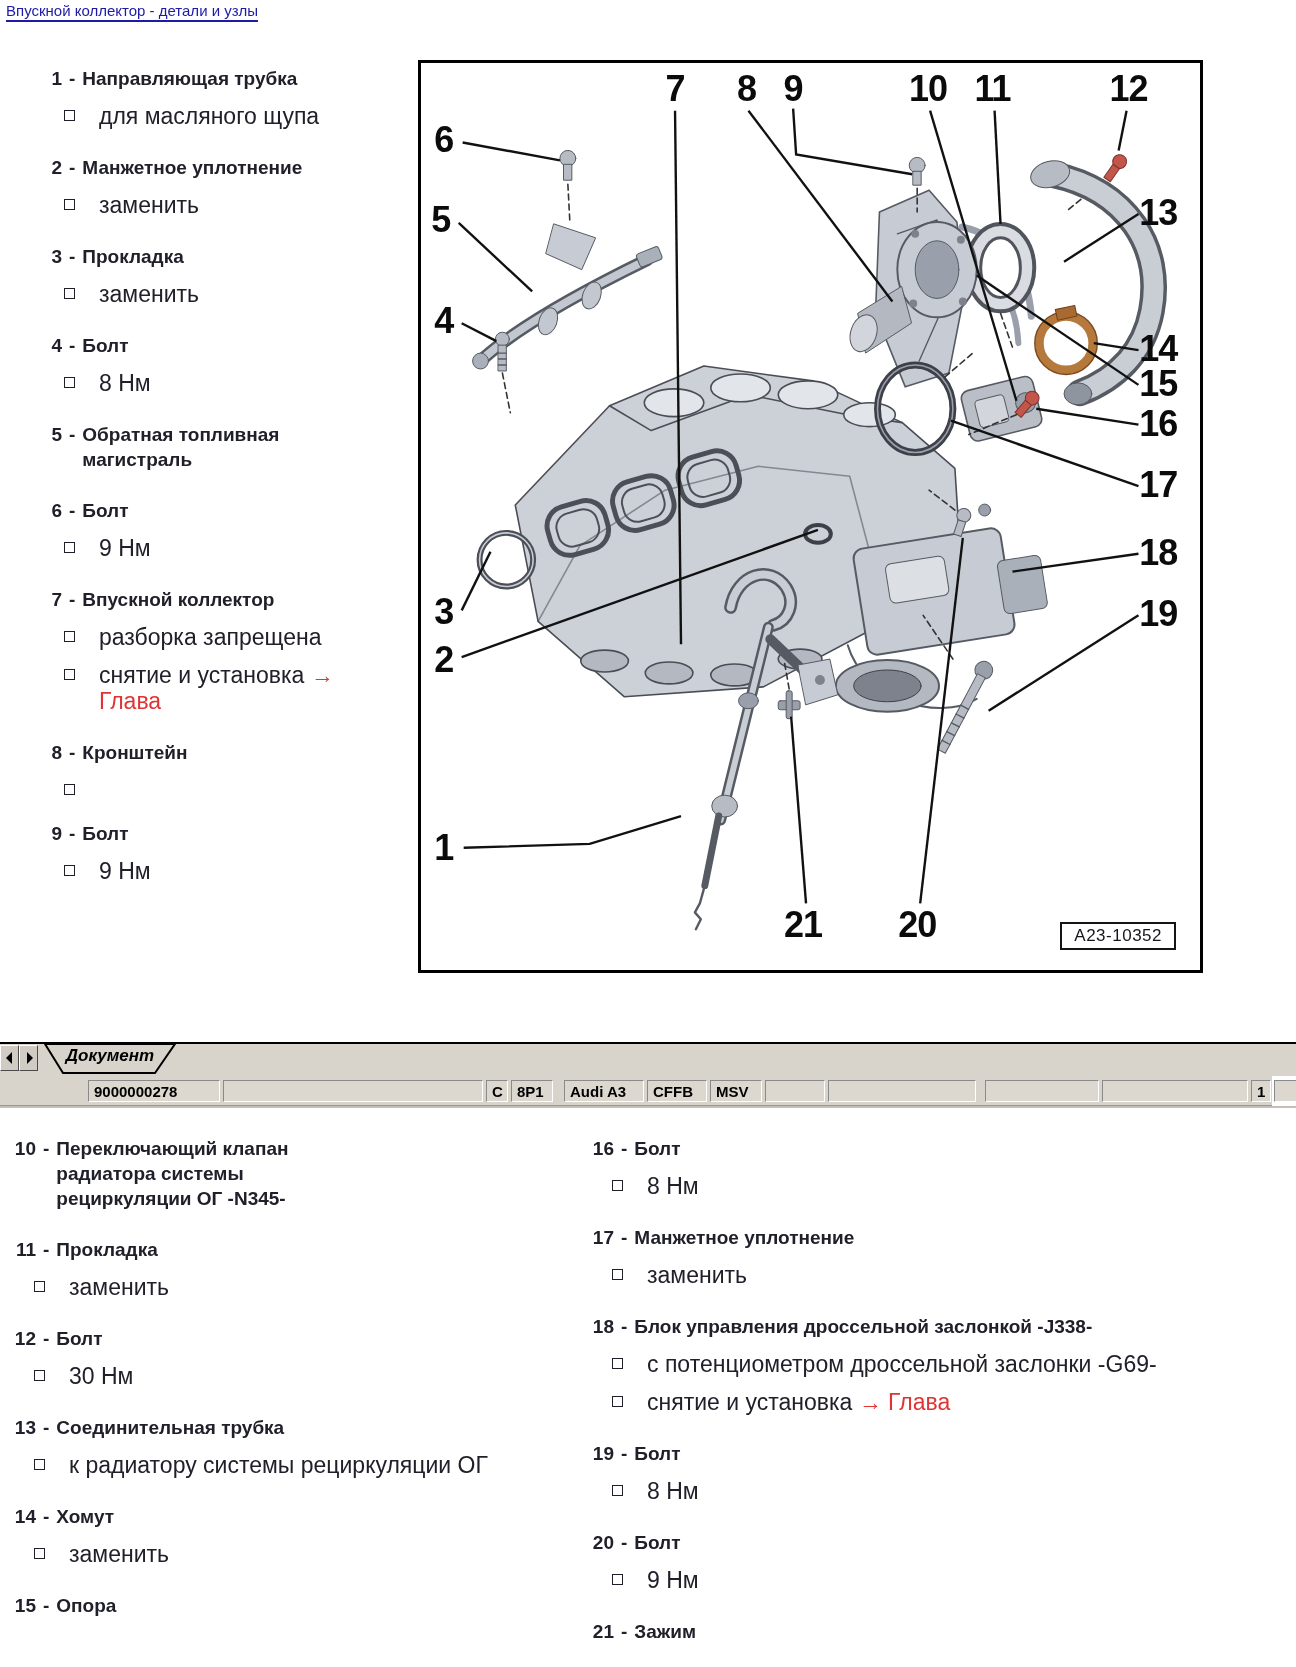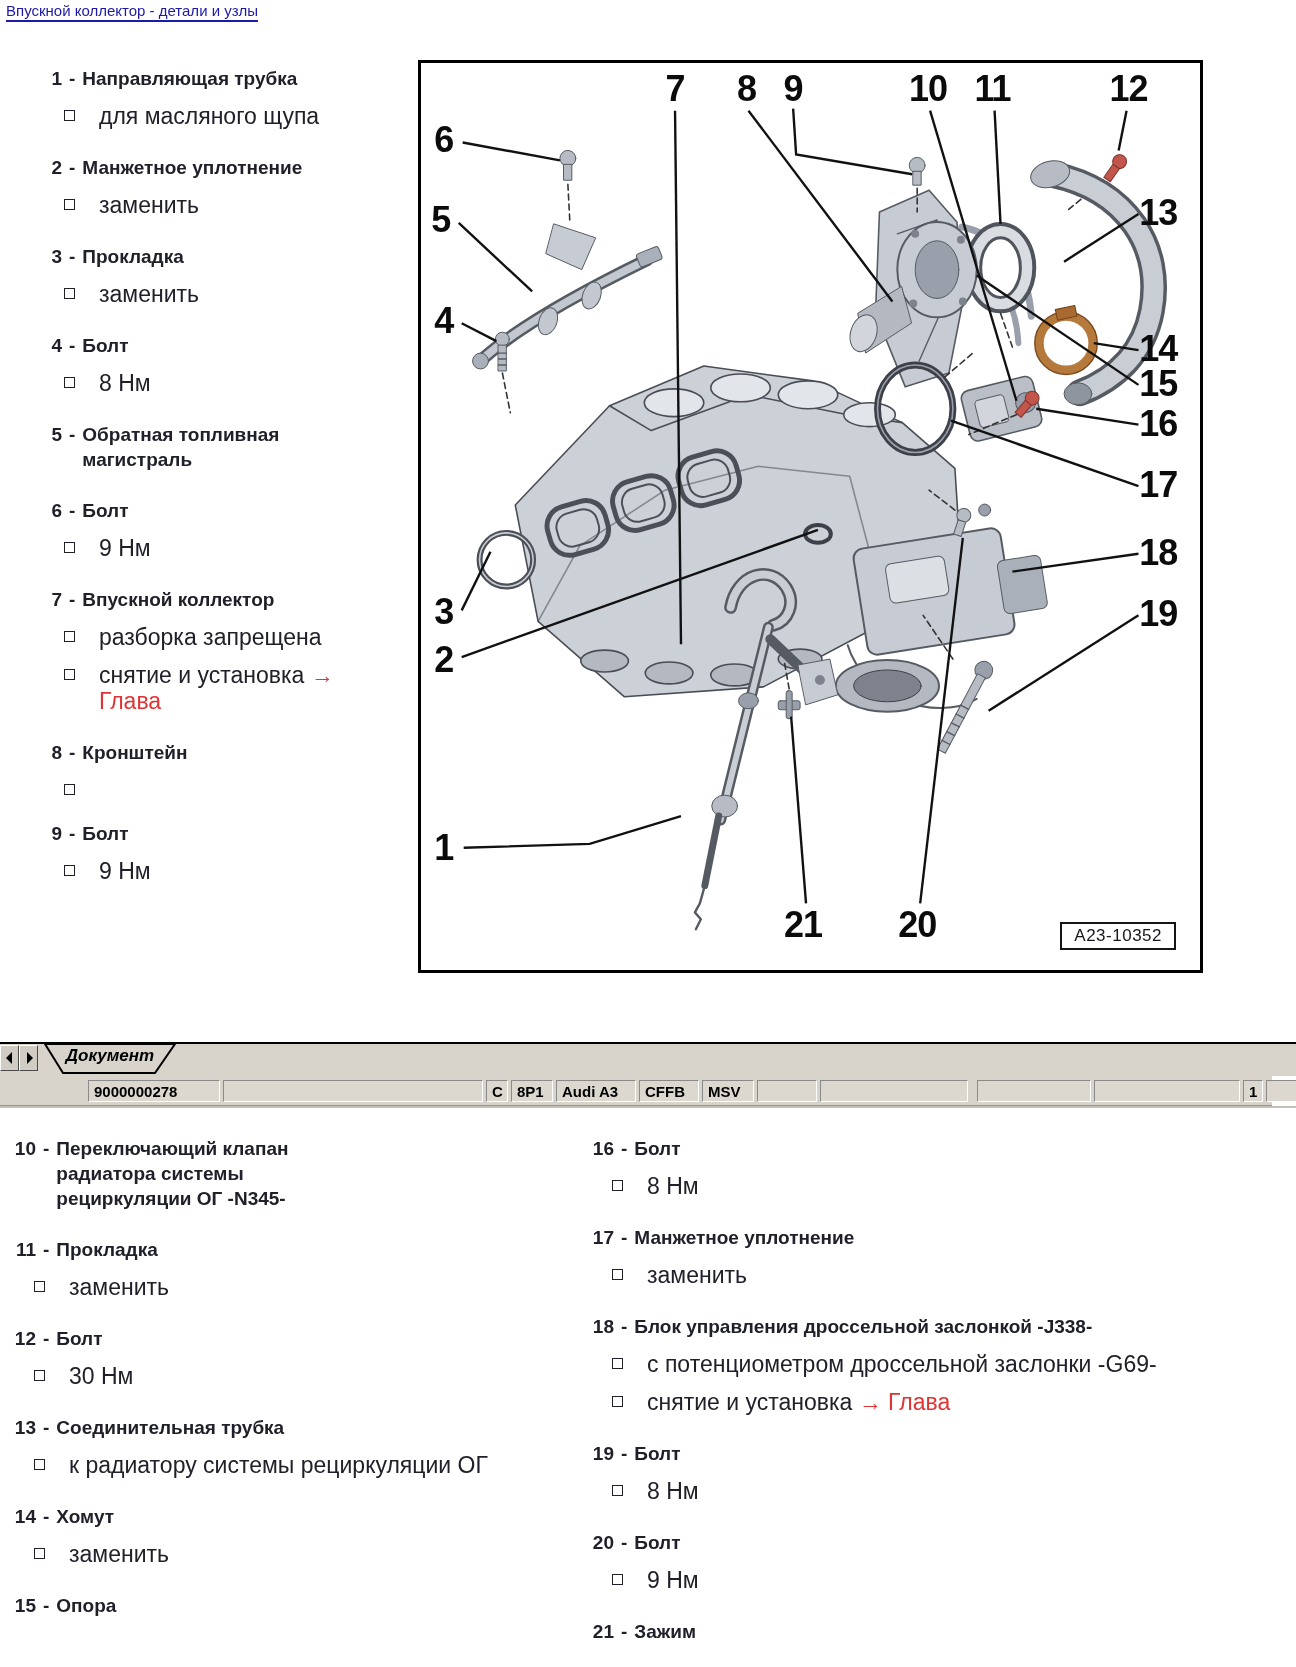--- a/index.html
+++ b/index.html
@@ -380,21 +380,21 @@
     </svg>
     <span class="tab-text">Документ</span>
   </div>
 </div>
 
 <div class="status-bar" id="status-bar">
     <div class="status-cell" style="width: 132px;">9000000278</div>
     <div class="status-cell" style="width: 260px;"></div>
     <div class="status-cell" style="width: 22px;">C</div>
     <div class="status-cell" style="width: 42px;">8P1</div>
-    <div class="status-cell" style="width: 80px;">Audi A3</div>
+    <div class="status-cell" style="width: 80px; margin-left: 8px;">Audi A3</div>
     <div class="status-cell" style="width: 60px;">CFFB</div>
     <div class="status-cell" style="width: 52px;">MSV</div>
     <div class="status-cell" style="width: 60px;"></div>
     <div class="status-cell" style="width: 148px; margin-right: 9px;"></div>
     <div class="status-cell" style="width: 114px;"></div>
     <div class="status-cell" style="width: 146px;"></div>
     <div class="status-cell" style="width: 20px;">1</div>
     <div class="status-cell" style="width: 34px;"></div>
   </div>
 

